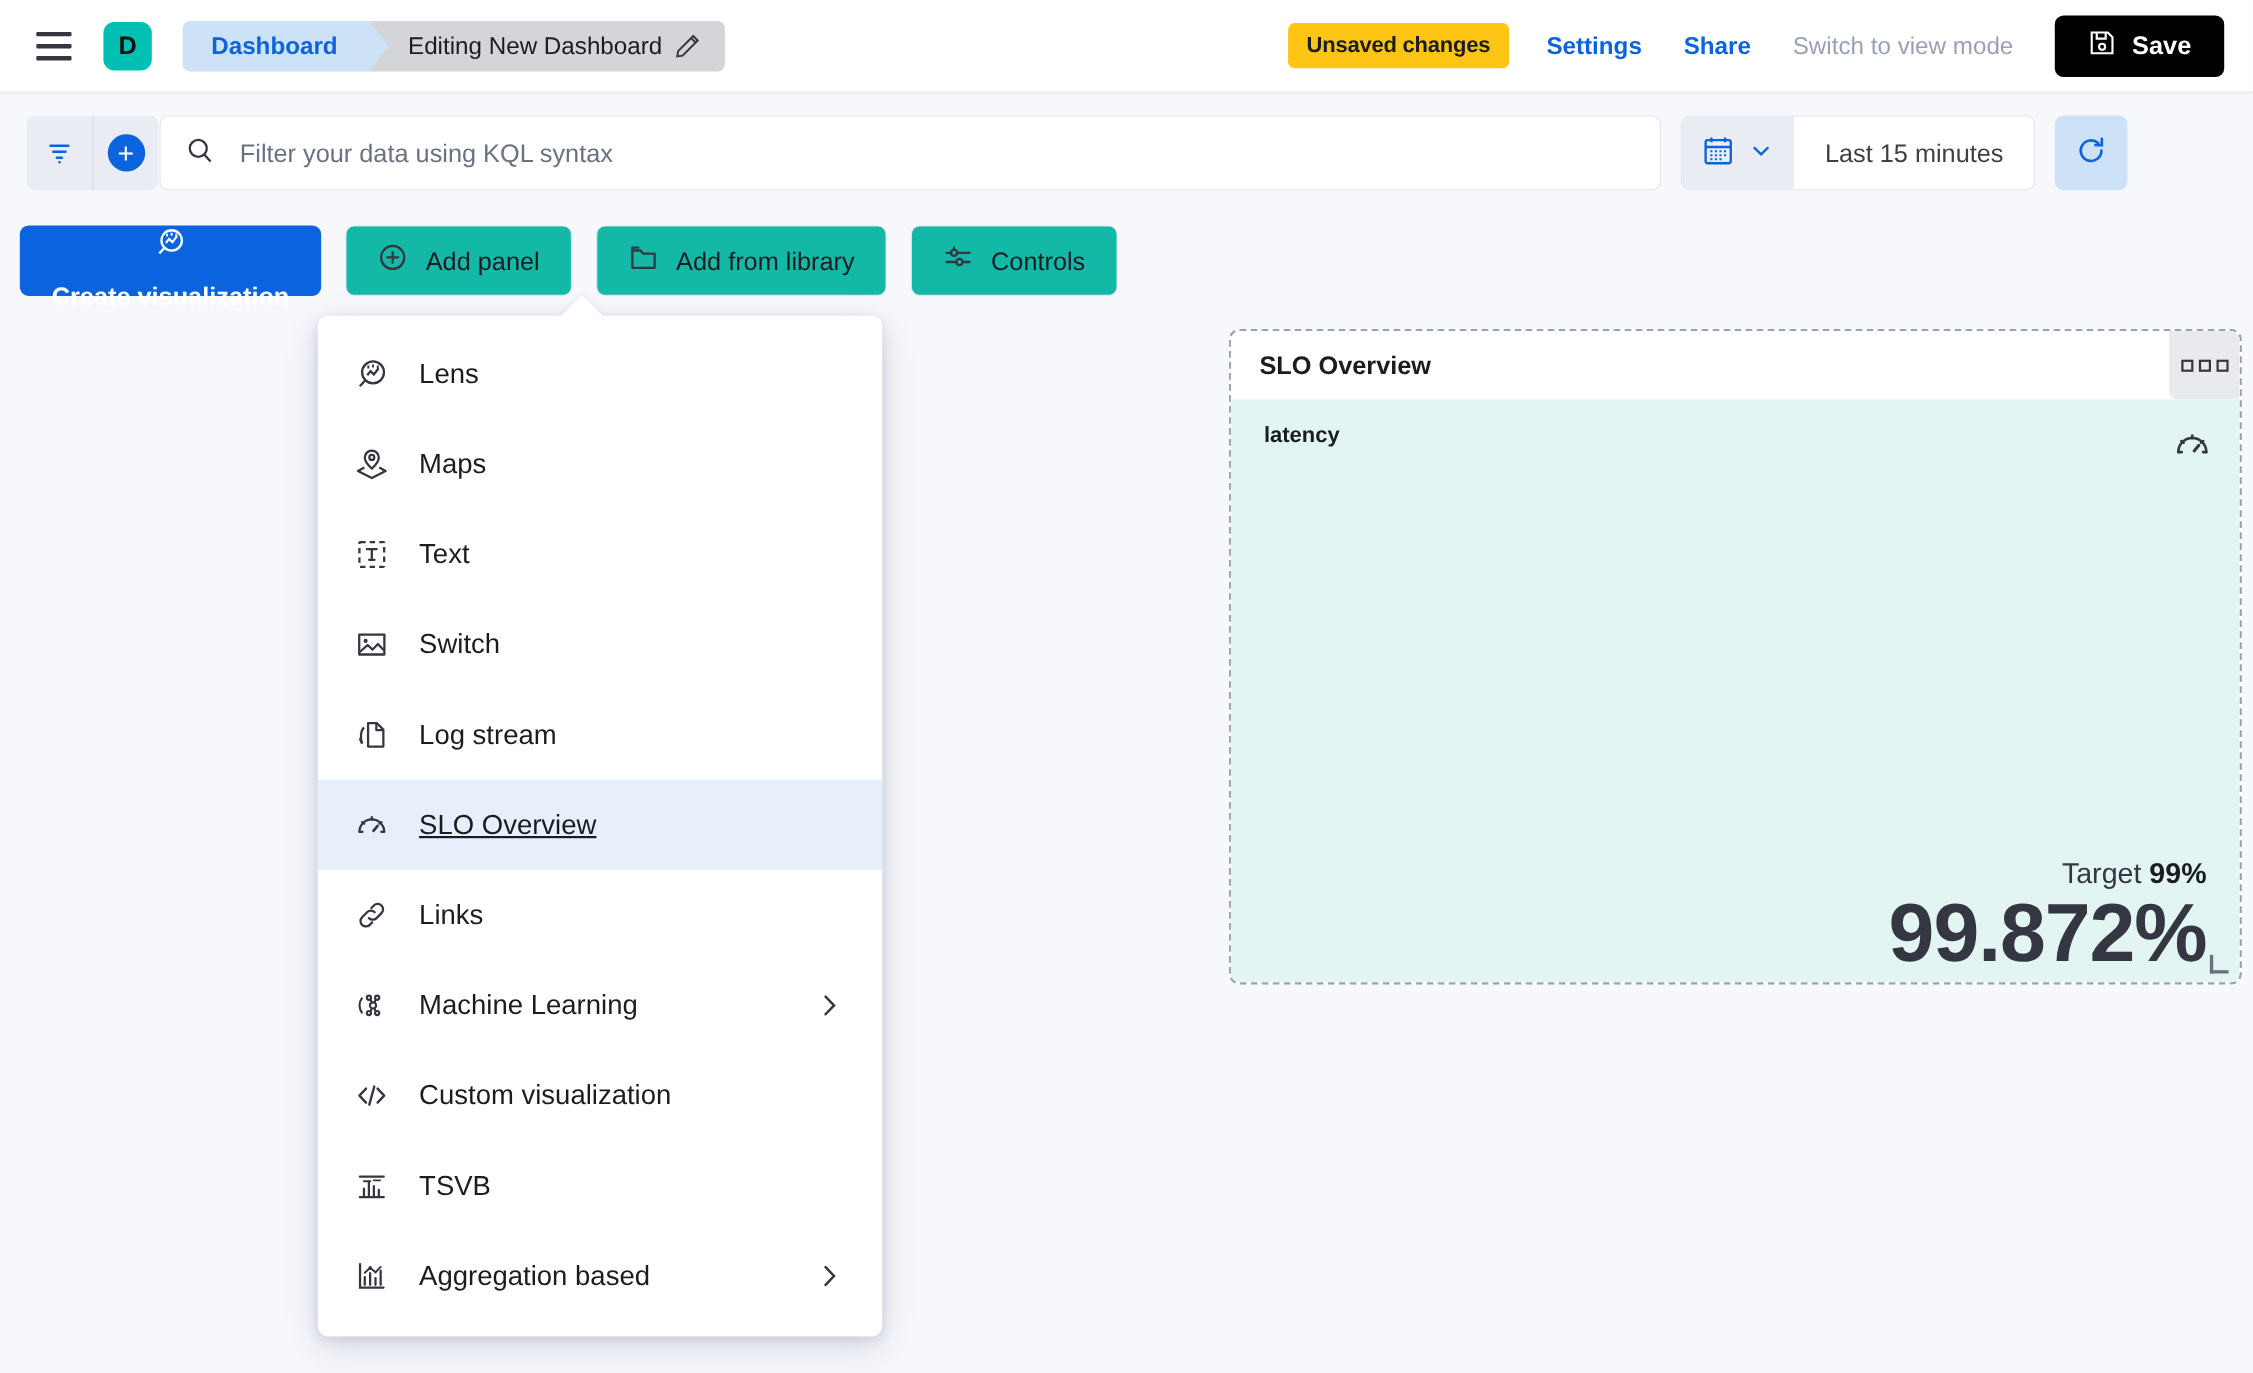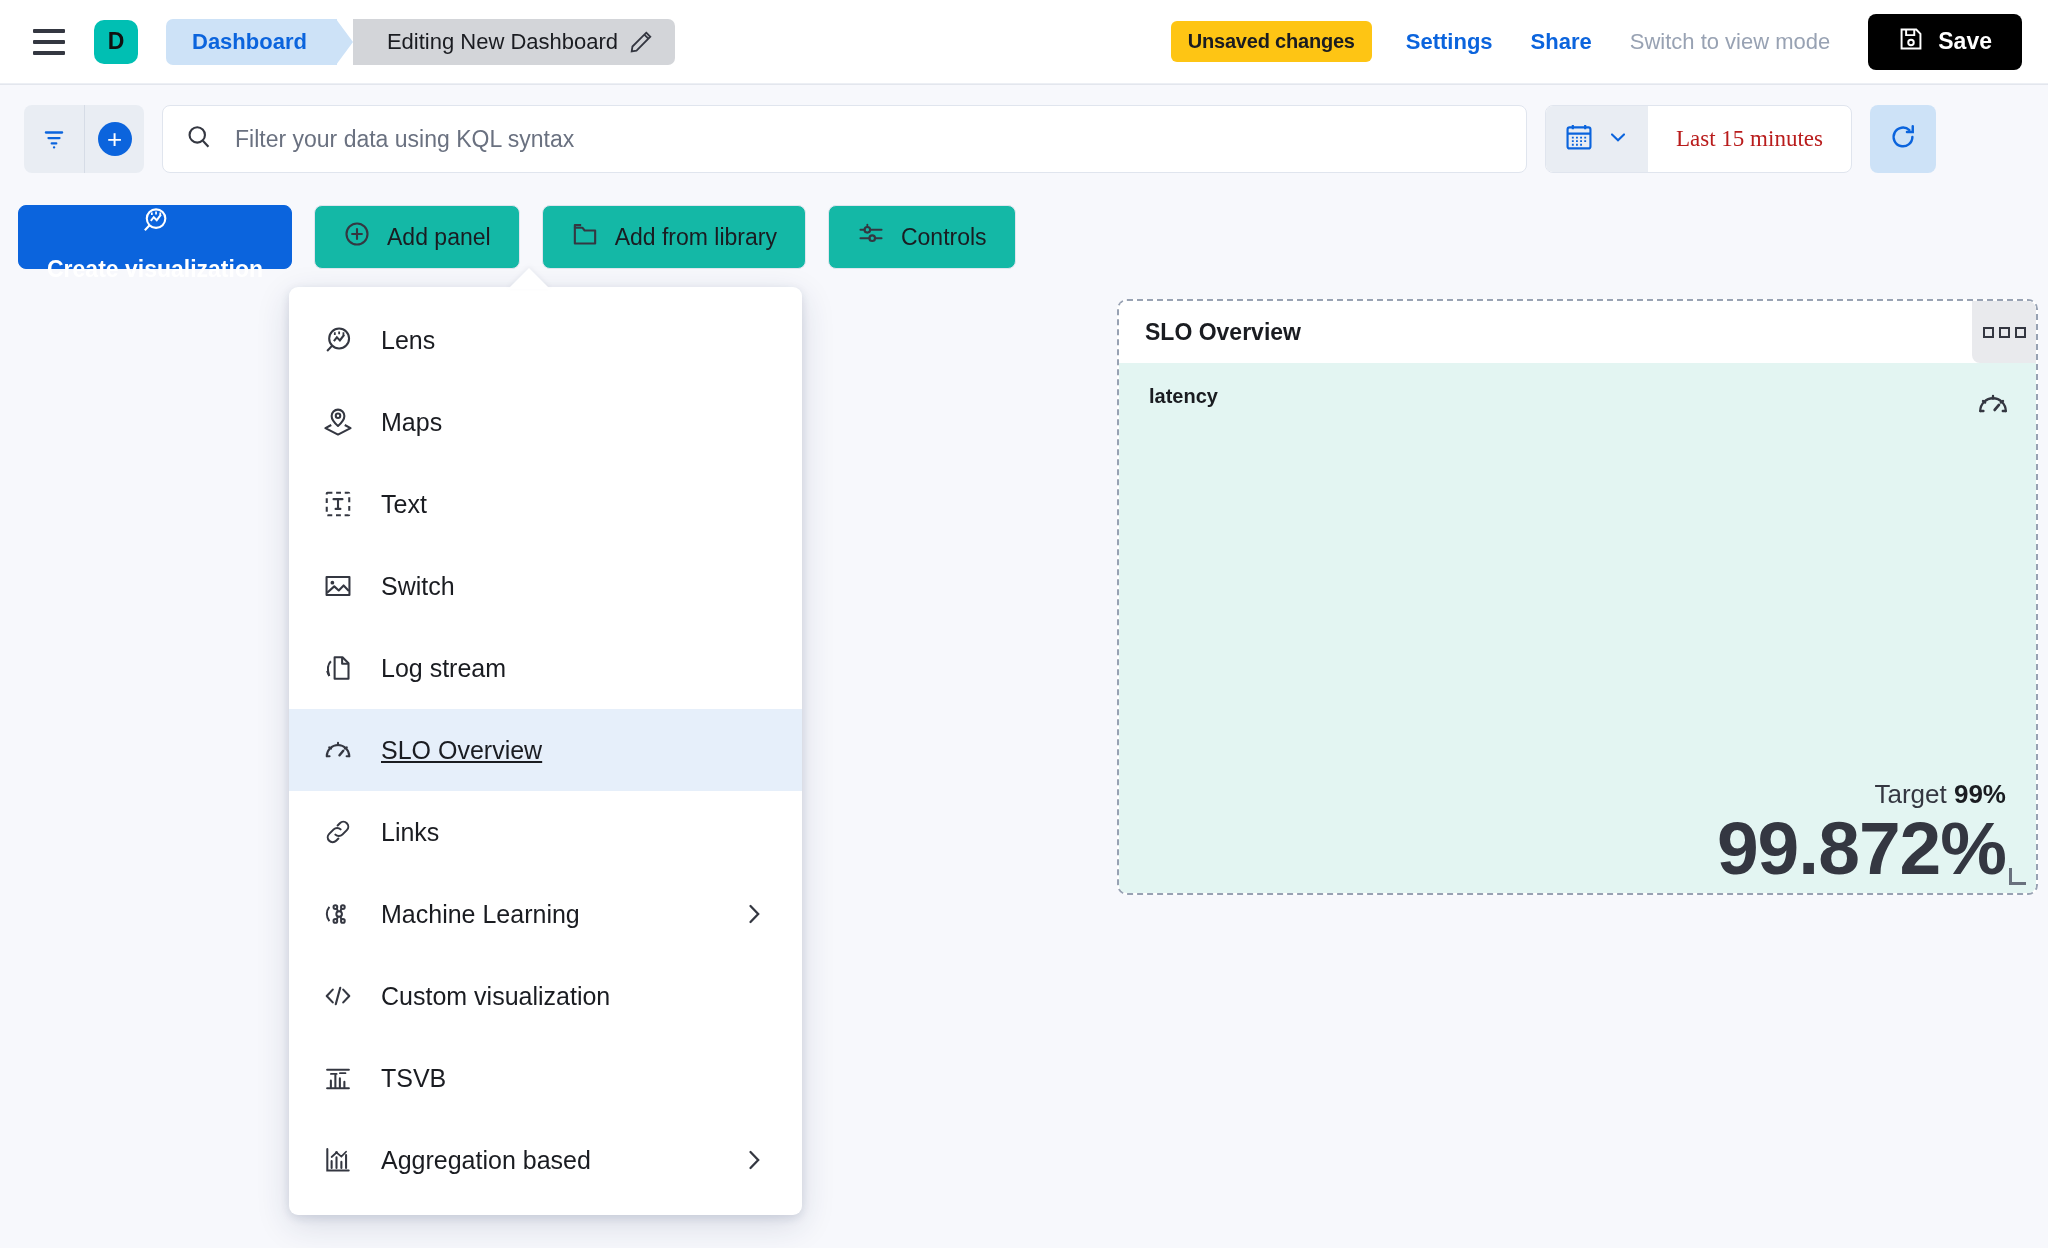--- a/index.html
+++ b/index.html
@@ -25,21 +25,21 @@
     margin-right: 22px;
   }
   .hamburger i { display:block; width: 32px; height: 4px; background: #343741; border-radius: 1px; }
 
   .avatar {
     width: 44px; height: 44px; border-radius: 10px; background: #00BFB3;
     display: flex; align-items: center; justify-content: center;
     color: #111; font-size: 23px; font-weight: 700; margin-right: 28px;
   }
 
-  .breadcrumbs { display: flex; align-items: center; height: 46px; gap: 16px; }
+  .breadcrumbs { display: flex; align-items: center; height: 46px; }
   .crumb {
     display: flex; align-items: center; height: 46px;
     font-size: 22px; padding: 0 22px 0 26px; position: relative;
   }
   .crumb-first {
     background: #CDE2F7; color: #0B64DD; font-weight: 600;
     border-radius: 7px 0 0 7px; padding-left: 26px; padding-right: 30px;
   }
   .crumb-first::after {
     content: ""; position: absolute; right: -16px; top: 0;
@@ -82,36 +82,36 @@
     align-items: center; justify-content: center; cursor: pointer;
   }
   .filter-btn + .filter-btn { border-left: 1px solid #D6DCE6; }
   .plus-circle {
     width: 34px; height: 34px; border-radius: 50%; background: #0B64DD;
     display: flex; align-items: center; justify-content: center;
     color: #fff; font-size: 26px; line-height: 1; font-weight: 400;
   }
 
   .search-wrap {
-    flex: 1; height: 68px; margin-left: 18px; margin-right: 18px;
+    flex: 1; height: 68px; margin-left: 1px; margin-right: 18px;
     background: #fff; border: 1px solid #E0E5EE; border-radius: 8px;
     display: flex; align-items: center; padding: 0 22px; gap: 22px;
     max-width: 1365px;
   }
   .search-placeholder { font-size: 23px; color: #6A7180; }
 
   .timepicker {
     display: flex; align-items: center; height: 68px;
     border: 1px solid #E0E5EE; border-radius: 8px; overflow: hidden; background: #fff;
   }
   .tp-calendar {
     background: #E9EDF3; height: 68px; display: flex; align-items: center;
     gap: 12px; padding: 0 18px; cursor: pointer;
   }
-  .tp-value { padding: 0 28px; font-size: 23px; color: #b91c1c; cursor: pointer; font-family: Liberation Serif, serif; }
+  .tp-value { padding: 0 28px; font-size: 23px; color: #404040; cursor: pointer; }
   .refresh-btn {
     width: 66px; height: 68px; margin-left: 18px; background: #CDE2F7;
     border-radius: 8px; display: flex; align-items: center; justify-content: center;
     cursor: pointer;
   }
 
   
   .toolbar {
     position: absolute; left: 0; top: 194px; width: 2048px; height: 86px;
     background: #F7F8FC; display: flex; align-items: center; gap: 22px; padding: 0 18px;

